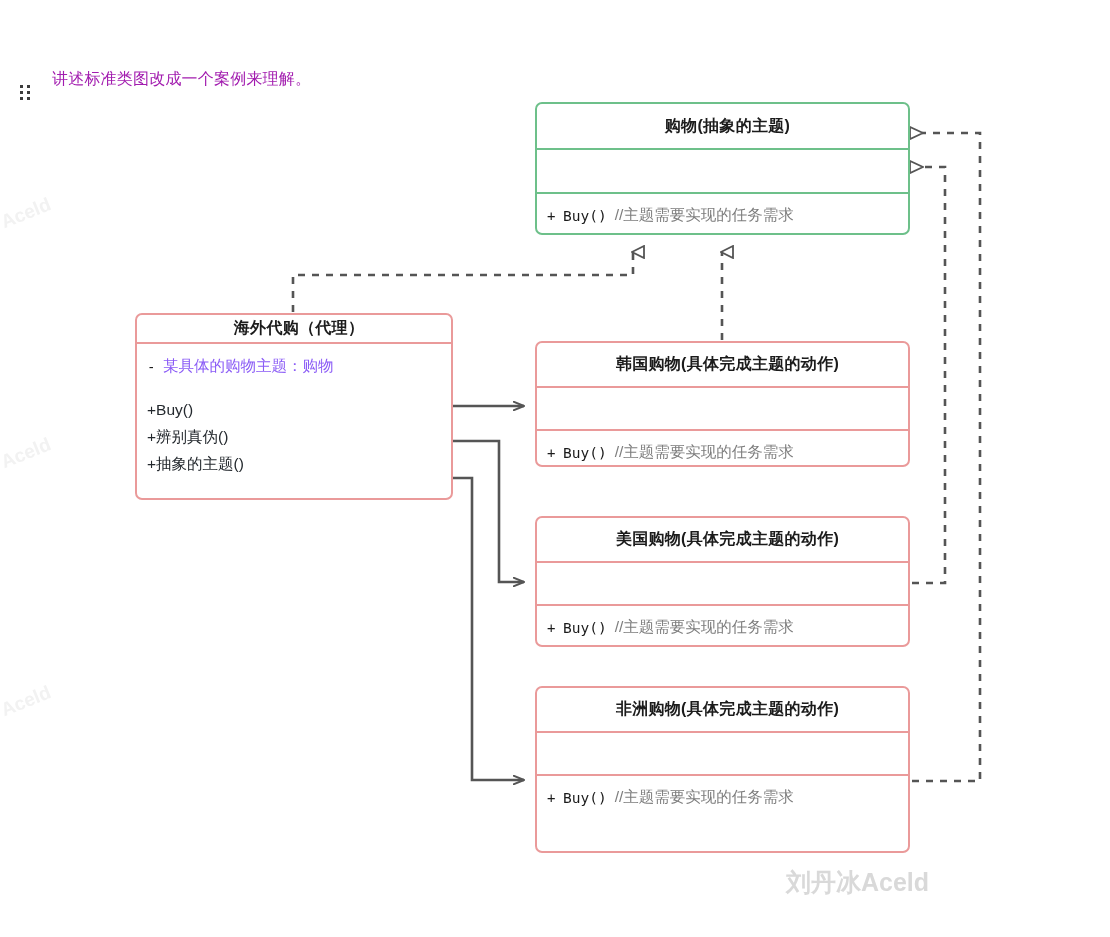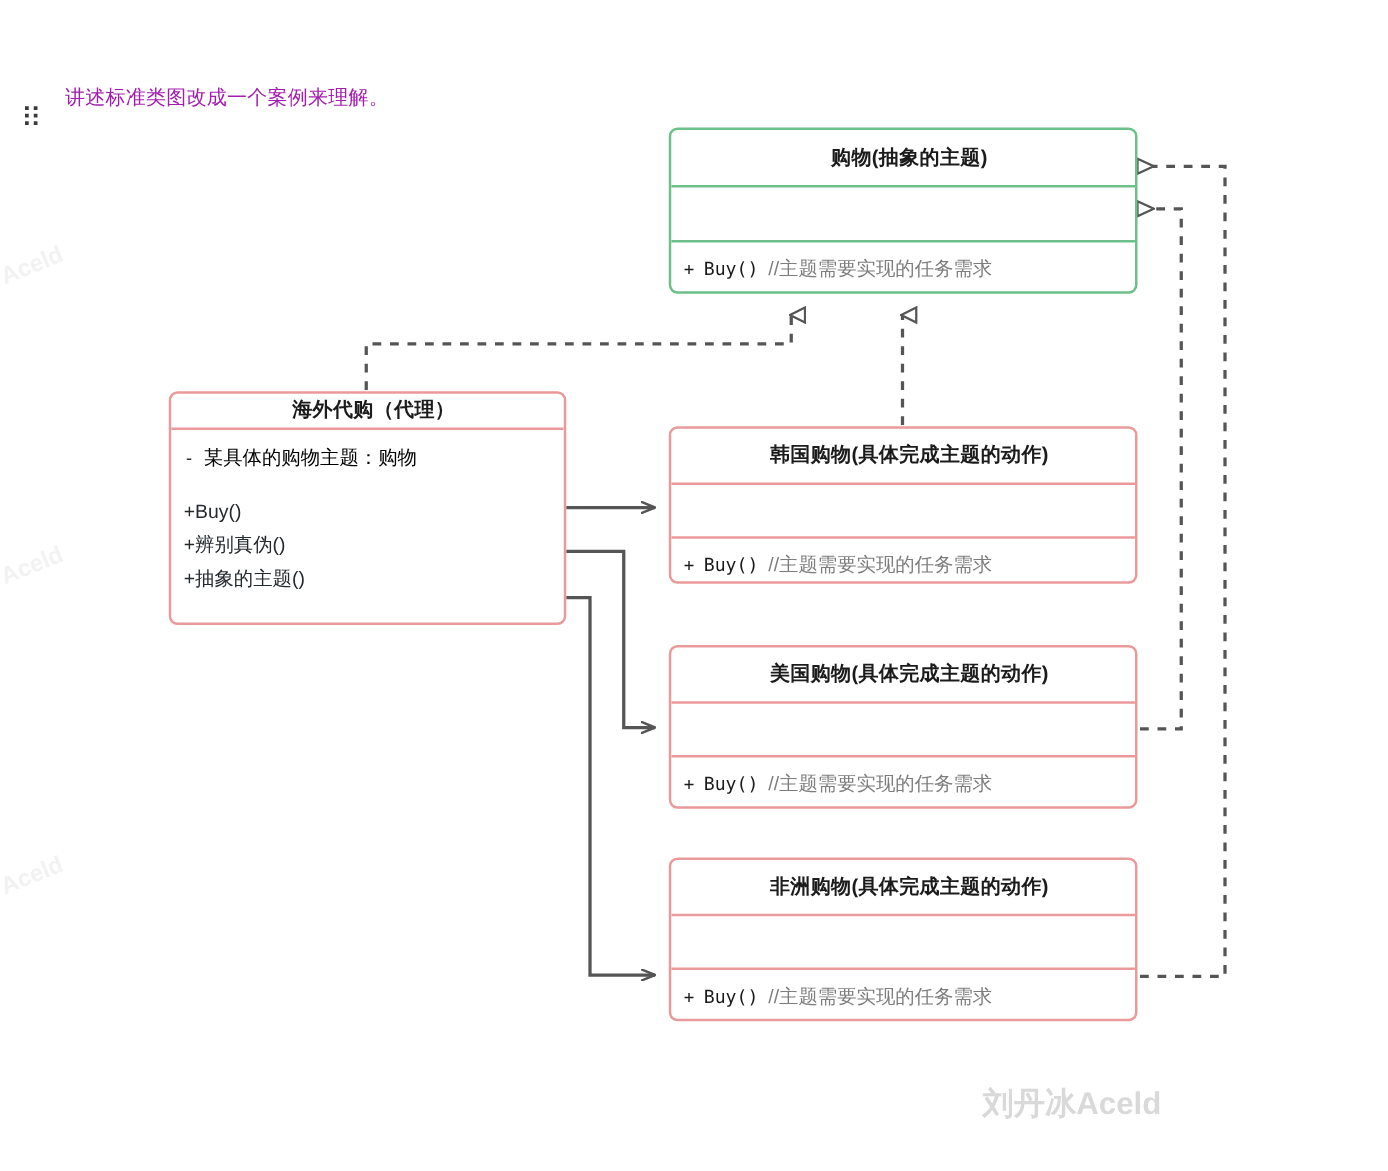--- a/index.html
+++ b/index.html
@@ -130,21 +130,21 @@
     color: #1b1b1b;
     font-family: "DejaVu Sans Mono", "Liberation Mono", monospace;
     font-size: 14px;
   }
   .uml-row.member .mono-dark {
     font-family: "DejaVu Sans Mono", "Liberation Mono", monospace;
     font-size: 14.5px;
     color: #1b1b1b;
   }
   .uml-row.member .cmt { color: #7d7d7d; }
-  .uml-row.member .cn  { color: #000000; }
+  .uml-row.member .cn  { color: #8b5cf6; }
 
   .uml-stack {
     display: block;
     padding: 7px 10px 8px 10px;
     box-sizing: border-box;
     font-size: 15.5px;
     white-space: nowrap;
   }
   .uml-stack .line {
     display: block;
@@ -242,21 +242,21 @@
   <div class="uml-class pink" style="left:535px; top:516px; width:375px; height:131px;">
     <div class="uml-row title" style="height:43px;text-align:right;">美国购物(具体完成主题的动作)</div>
     <div class="uml-row sep-pink" style="height:43px;"></div>
     <div class="uml-row member sep-pink" style="height:45px;">
       <span class="vis">+</span>
       <span class="mono-dark">Buy()</span>
       <span class="cmt" style="margin-left:8px;">//主题需要实现的任务需求</span>
     </div>
   </div>
 
-  <div class="uml-class pink" style="left:535px; top:686px; width:375px; height:131px;">
+  <div class="uml-class pink" style="left:535px; top:686px; width:375px; height:167px;">
     <div class="uml-row title" style="height:43px;">非洲购物(具体完成主题的动作)</div>
     <div class="uml-row sep-pink" style="height:43px;"></div>
     <div class="uml-row member sep-pink" style="height:45px;">
       <span class="vis">+</span>
       <span class="mono-dark">Buy()</span>
       <span class="cmt" style="margin-left:8px;">//主题需要实现的任务需求</span>
     </div>
   </div>
 
 </div>

